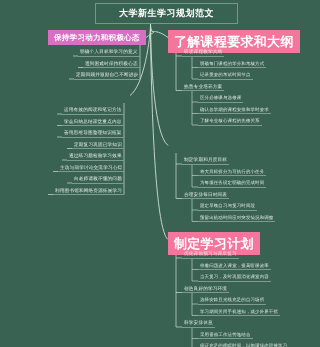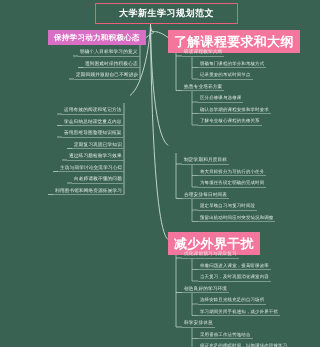--- a/index.html
+++ b/index.html
@@ -124,21 +124,21 @@
     <div class="node leaf" style="left: 182px; top: 82.5px;">熟悉专业培养方案</div>
     <div class="node leaf l3" style="left: 198px; top: 94px;">区分必修课与选修课</div>
     <div class="node leaf l3" style="left: 198px; top: 105.5px;">确认各学期的课程安排和学时要求</div>
     <div class="node leaf l3" style="left: 198px; top: 117px;">了解专业核心课程的先修关系</div>
     <div class="node leaf" style="left: 182px; top: 156px;">制定学期和月度目标</div>
     <div class="node leaf l3" style="left: 198px; top: 167.5px;">将大目标拆分为可执行的小任务</div>
     <div class="node leaf l3" style="left: 198px; top: 179px;">为每项任务设定明确的完成时间</div>
     <div class="node leaf" style="left: 182px; top: 190.5px;">合理安排每日时间表</div>
     <div class="node leaf l3" style="left: 198px; top: 202px;">固定早晚自习与复习时间段</div>
     <div class="node leaf l3" style="left: 198px; top: 213.5px;">预留出机动时间应对突发情况和调整</div>
-    <div class="node l1-pink" style="left: 168px; top: 232px;">减少外界干扰</div>
+    <div class="node l1-pink" style="left: 168px; top: 232px;">制定学习计划</div>
     <div class="node leaf" style="left: 182px; top: 250px;">优化课前预习与课后复习</div>
     <div class="node leaf l3" style="left: 198px; top: 261.5px;">带着问题进入课堂，提高听课效率</div>
     <div class="node leaf l3" style="left: 198px; top: 273px;">当天复习，及时巩固消化课堂内容</div>
     <div class="node leaf" style="left: 182px; top: 284.5px;">创造良好的学习环境</div>
     <div class="node leaf l3" style="left: 198px; top: 296px;">选择安静且光线充足的自习场所</div>
     <div class="node leaf l3" style="left: 198px; top: 307.5px;">学习期间关闭手机通知，减少外界干扰</div>
     <div class="node leaf" style="left: 182px; top: 319px;">科学安排休息</div>
     <div class="node leaf l3" style="left: 198px; top: 330.5px;">采用番茄工作法劳逸结合</div>
     <div class="node leaf l3" style="left: 198px; top: 342px;">保证充足的睡眠时间，以饱满状态迎接学习</div>
   </div>

